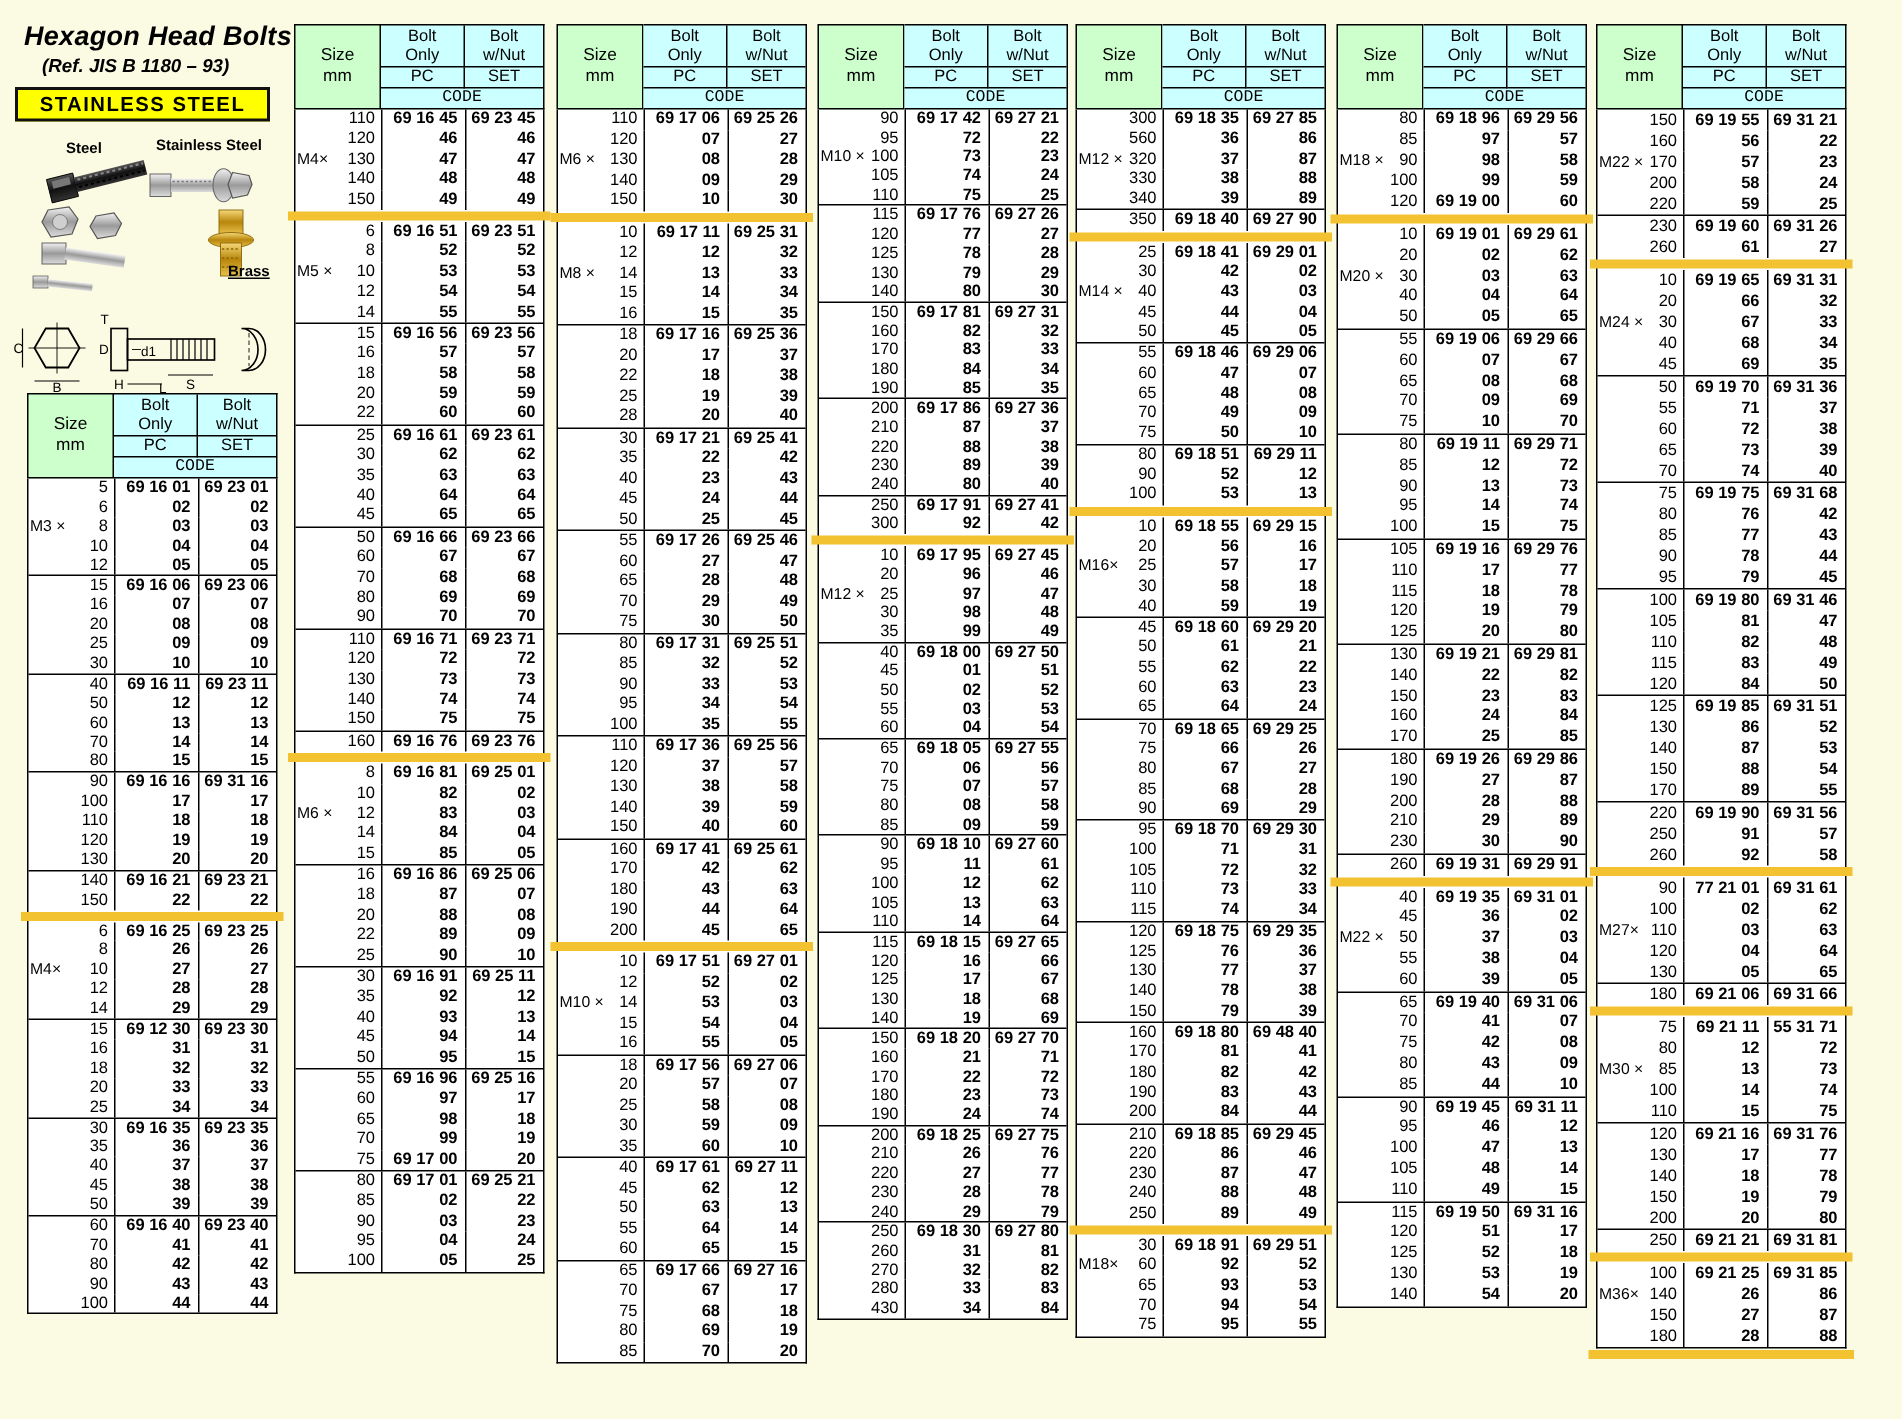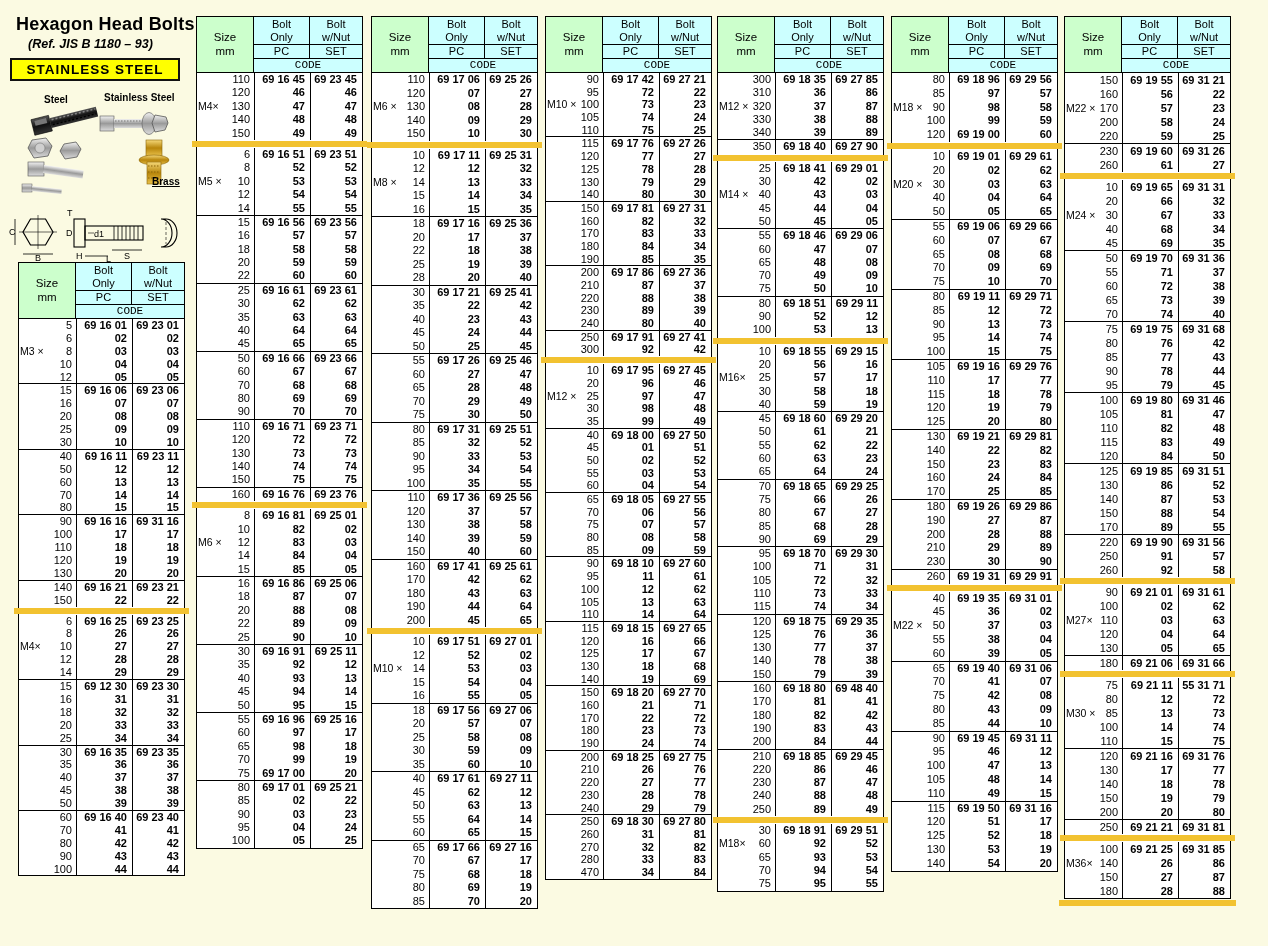--- a/index.html
+++ b/index.html
@@ -4,21 +4,21 @@
 <style>
   * { margin:0; padding:0; box-sizing:border-box; }
   html,body { width:1268px; height:946px; }
   body {
     position:relative; overflow:hidden;
     background:#FBFAE2;
     font-family:"Liberation Sans", sans-serif;
     color:#000;
   }
   
-  .title { position:absolute; left:16px; top:14px; font-size:18px; font-weight:bold; letter-spacing:0.2px; }
+  .title { position:absolute; left:16px; top:14px; font-size:18px; font-weight:bold; font-style:italic; letter-spacing:0.2px; }
   .subtitle { position:absolute; left:28px; top:37px; font-size:12.5px; font-weight:bold; font-style:italic; }
   .badge { position:absolute; left:10px; top:58px; width:170px; height:23px;
     background:#FFFF00; border:2px solid #111; text-align:center;
     font-weight:bold; font-size:13.5px; line-height:19px; letter-spacing:1px; }
   .photos { position:absolute; left:8px; top:88px; width:182px; height:118px; }
   .photo-label { position:absolute; font-size:10px; font-weight:bold; }
   .lbl-steel { left:44px; top:96px; }
   .lbl-stainless { left:104px; top:94px; }
   .lbl-brass { left:152px; top:176px; }
   .diagram { position:absolute; left:8px; top:206px; width:182px; height:56px; }
@@ -1372,21 +1372,21 @@
           <span class="sz">270</span>
           <span class="pc">32</span>
           <span class="st">82</span>
         </div>
         <div class="trow" style="height: 12.7px; line-height: 12.7px;">
           <span class="sz">280</span>
           <span class="pc">33</span>
           <span class="st">83</span>
         </div>
         <div class="trow" style="height: 12.7px; line-height: 12.7px;">
-          <span class="sz">470</span>
+          <span class="sz">430</span>
           <span class="pc">34</span>
           <span class="st">84</span>
         </div>
       </div>
     </div>
     <div class="tcol" style="left: 717px; top: 16px;">
       <div class="thead">
         <div class="hsize">
           <div>Size</div>
           <div>mm</div>
@@ -1405,21 +1405,21 @@
           <div class="hcode">CODE</div>
         </div>
       </div>
       <div class="tbody">
         <div class="trow" style="height: 13.3px; line-height: 13.3px;">
           <span class="sz">300</span>
           <span class="pc">69 18 35</span>
           <span class="st">69 27 85</span>
         </div>
         <div class="trow" style="height: 13.3px; line-height: 13.3px;">
-          <span class="sz">310</span>
+          <span class="sz">560</span>
           <span class="pc">36</span>
           <span class="st">86</span>
         </div>
         <div class="trow" style="height: 13.3px; line-height: 13.3px;">
           <span class="sz"><i class="pref">M12 ×</i>320</span>
           <span class="pc">37</span>
           <span class="st">87</span>
         </div>
         <div class="trow" style="height: 13.3px; line-height: 13.3px;">
           <span class="sz">330</span>
@@ -2228,21 +2228,21 @@
           <span class="st">57</span>
         </div>
         <div class="trow" style="height: 14px; line-height: 14px;">
           <span class="sz">260</span>
           <span class="pc">92</span>
           <span class="st">58</span>
         </div>
         <div class="ybar"></div>
         <div class="trow" style="height: 14px; line-height: 14px;">
           <span class="sz">90</span>
-          <span class="pc">69 21 01</span>
+          <span class="pc">77 21 01</span>
           <span class="st">69 31 61</span>
         </div>
         <div class="trow" style="height: 14px; line-height: 14px;">
           <span class="sz">100</span>
           <span class="pc">02</span>
           <span class="st">62</span>
         </div>
         <div class="trow" style="height: 14px; line-height: 14px;">
           <span class="sz"><i class="pref">M27×</i>110</span>
           <span class="pc">03</span>

